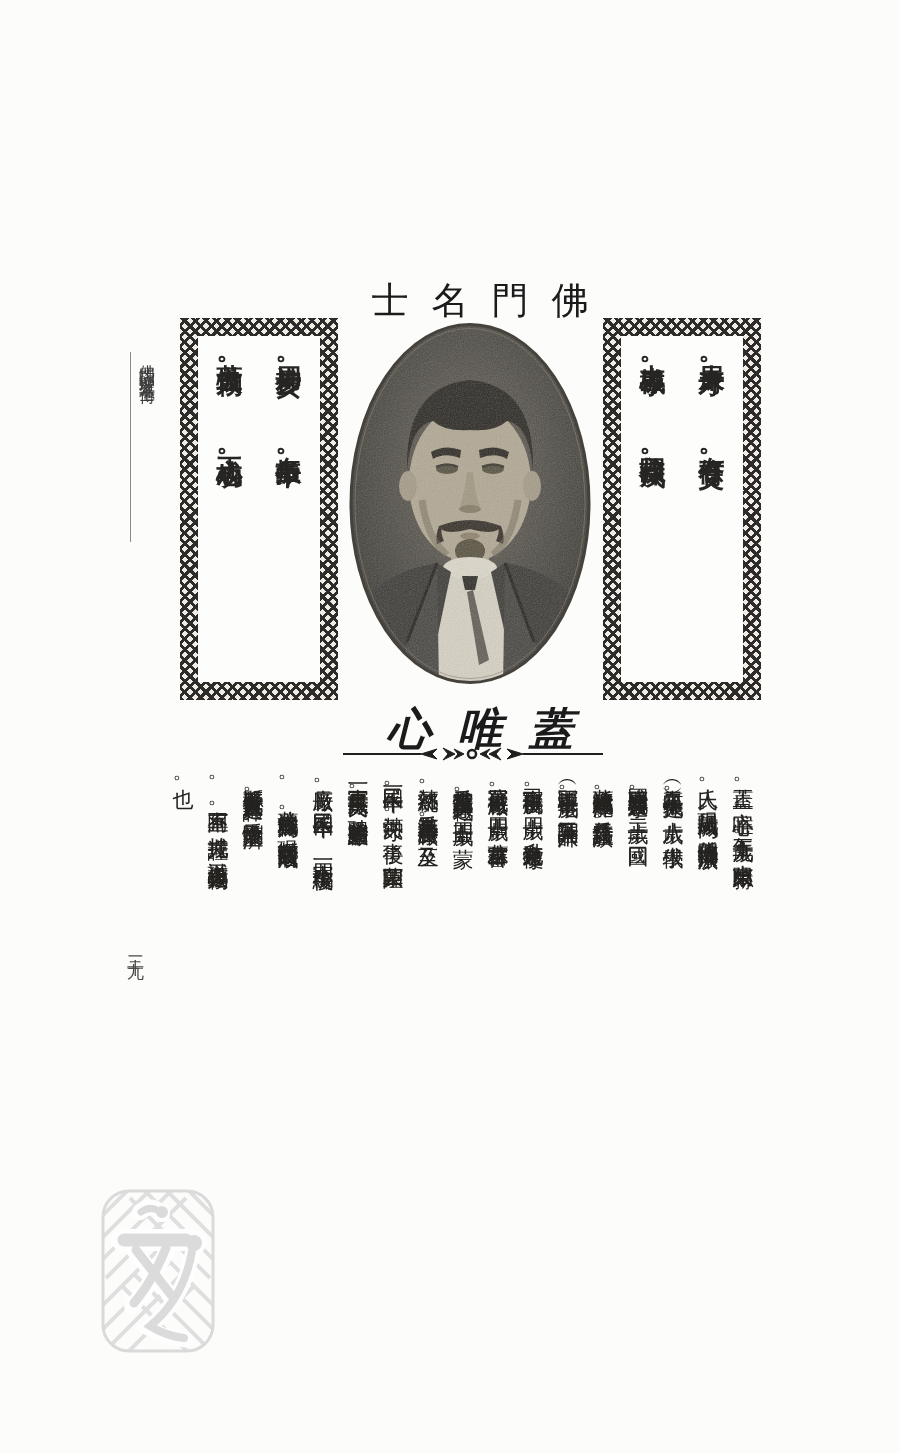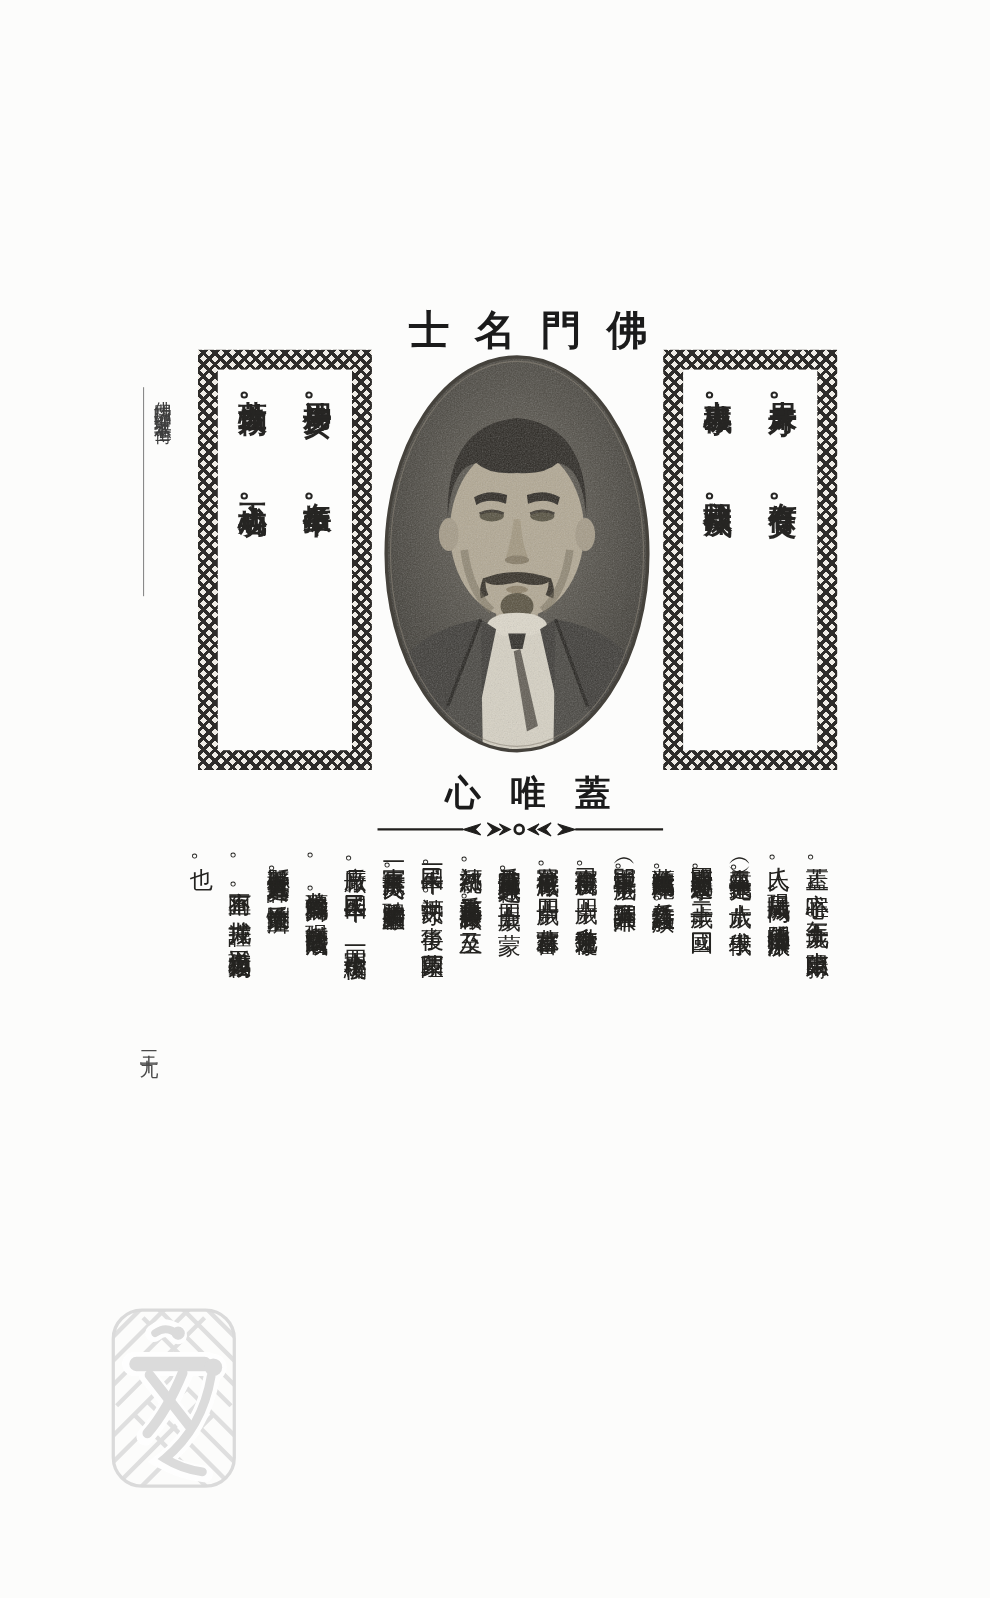--- a/index.html
+++ b/index.html
@@ -7,21 +7,21 @@
     width:900px;height:1453px;position:relative;overflow:hidden;
     background:#fcfcfb;
     font-family:"Liberation Serif","DejaVu Serif",serif;
     color:#1e1e1e;
   }
   .abs{position:absolute;}
 
   
   .page-title{
     top:276px;left:320px;width:320px;text-align:center;
-    font-size:37px;font-weight:bold;letter-spacing:23px;text-indent:23px;
+    font-size:37px;font-weight:normal;letter-spacing:23px;text-indent:23px;
     white-space:nowrap;color:#1b1b1b;
   }
 
   
   .spine{
     top:352px;left:130px;height:190px;
     writing-mode:vertical-rl;text-orientation:upright;
     font-size:16px;letter-spacing:3px;color:#3c3c3c;
     border-left:1px solid #8a8a8a;padding-left:5px;
   }
@@ -46,22 +46,22 @@
     font-size:26px;letter-spacing:2px;line-height:59px;
     font-weight:bold;color:#262523;white-space:nowrap;
   }
 
   
   .portrait{top:320px;left:347px;width:246px;height:367px;}
 
   
   .subject-name{
     top:700px;left:320px;width:320px;text-align:center;
-    font-size:32px;font-weight:bold;letter-spacing:27px;text-indent:27px;
-    white-space:nowrap;color:#1b1b1b;
+    font-size:44px;font-weight:bold;letter-spacing:27px;text-indent:27px;
+    white-space:nowrap;color:#1b1b1b;font-style:italic;
   }
 
   
   .divider{top:743px;left:343px;width:260px;height:20px;}
 
   
   .bio{
     top:772px;left:163px;width:597px;height:434px;
     writing-mode:vertical-rl;text-orientation:upright;
   }

